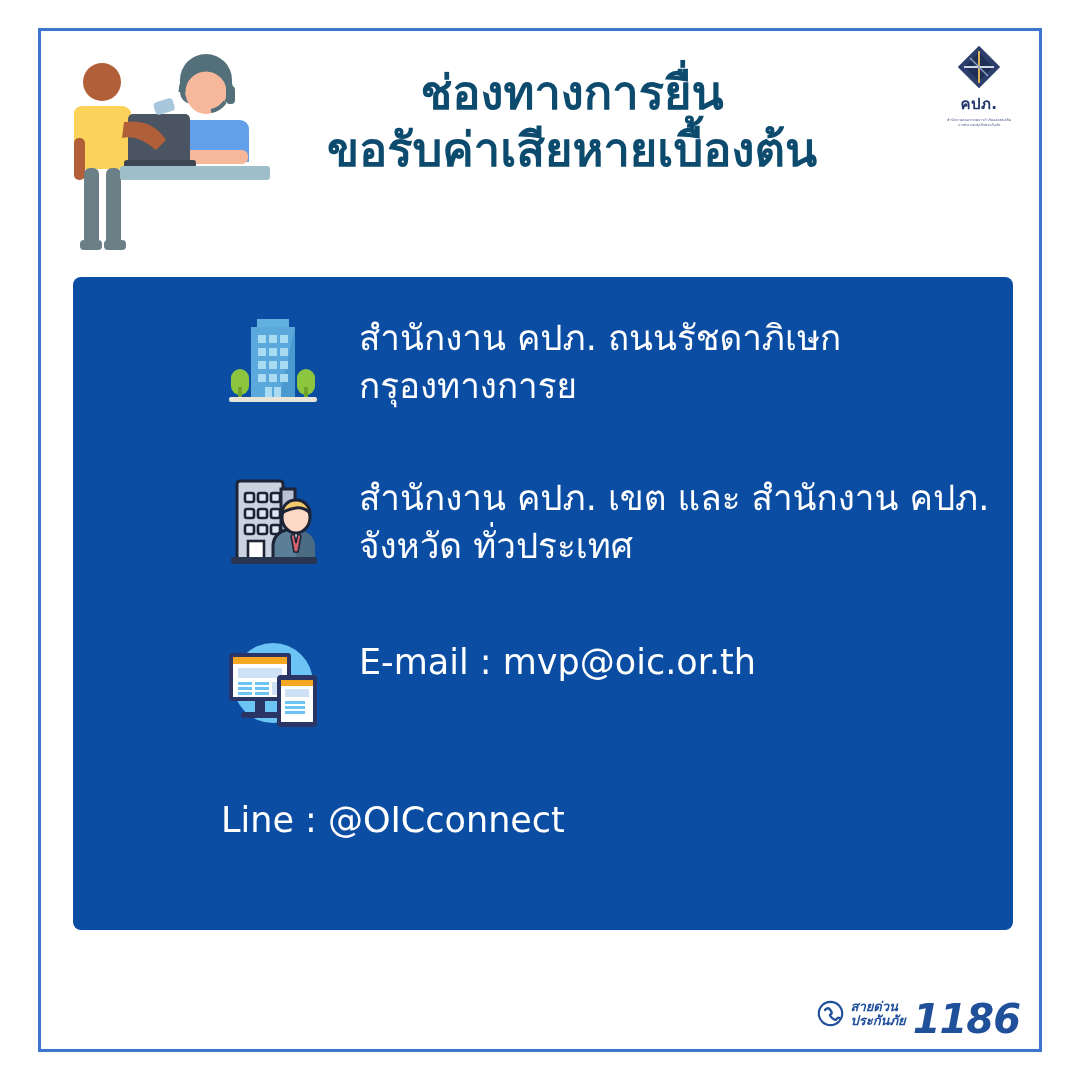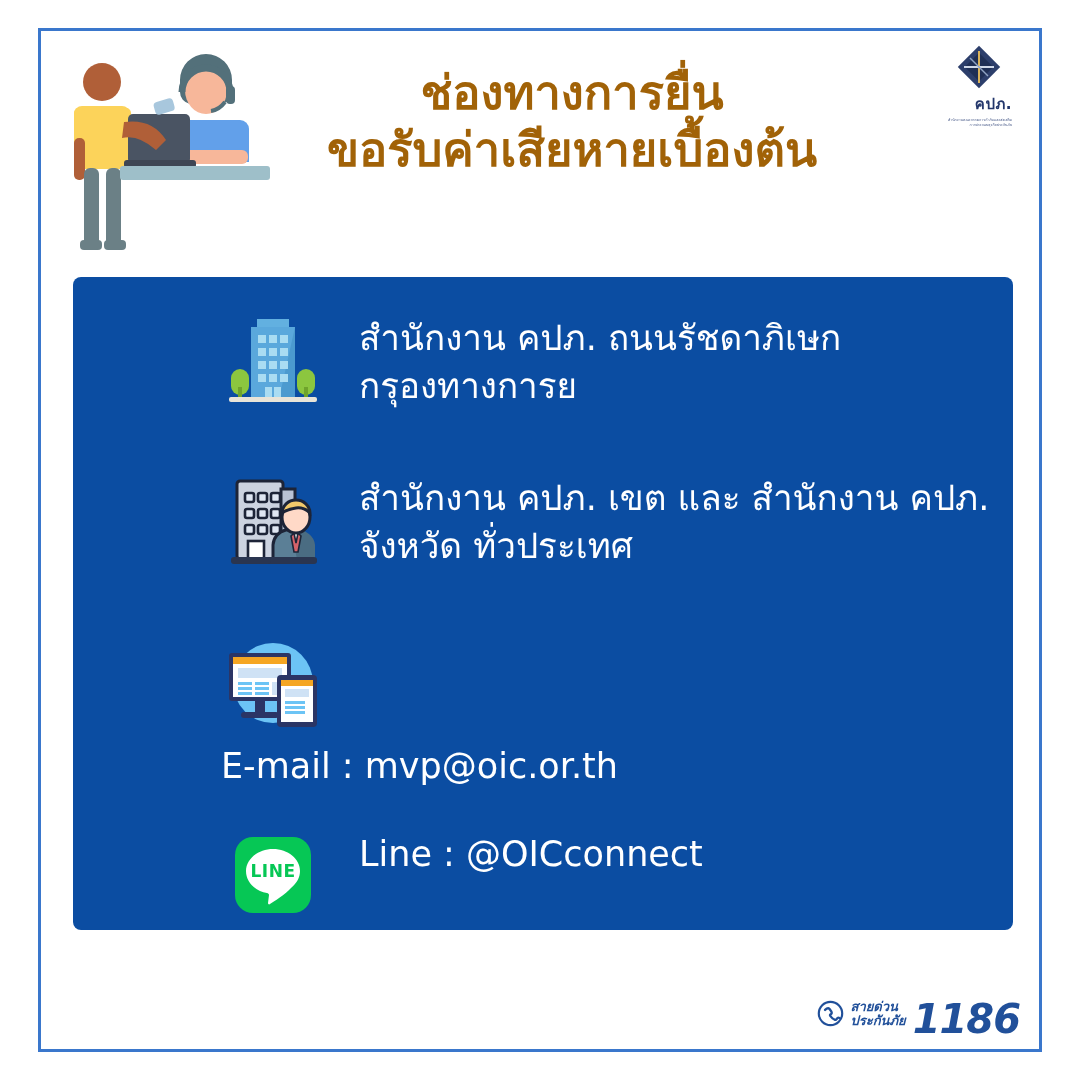--- a/index.html
+++ b/index.html
@@ -31,33 +31,33 @@
     left:42px;top:32px;
     width:996px;height:230px;
   }
   .illus{
     position:absolute;left:20px;top:18px;width:220px;height:210px;
   }
   .title{
     position:absolute;
     left:250px;top:32px;width:560px;
     text-align:center;
-    color:#a16207;
+    color:#0c4a6e;
     font-weight:bold;
     line-height:1.22;
     letter-spacing:0px;
   }
   .title .l1{font-size:47px;display:block;}
   .title .l2{font-size:47px;display:block;}
 
   .logos{
     position:absolute;right:26px;top:12px;
     display:flex;align-items:flex-start;gap:16px;
   }
-  .logo-oic{width:66px;text-align:right;}
+  .logo-oic{width:66px;text-align:center;}
   .logo-oic .mark{width:46px;height:46px;margin:0 auto;position:relative;}
   .logo-oic .th{font-size:15px;font-weight:bold;color:#23366b;margin-top:2px;letter-spacing:.5px;}
   .logo-oic .sub{font-size:3.6px;color:#3c4f80;line-height:1.5;margin-top:2px;}
   .logo-fund{width:78px;text-align:center;}
   .logo-fund .mark{width:62px;height:52px;margin:0 auto;}
   .logo-fund .th{font-size:5.2px;font-weight:bold;color:#18559e;margin-top:3px;line-height:1.3;}
   .logo-fund .en{font-size:4.4px;font-weight:bold;color:#c0392b;margin-top:1px;line-height:1.3;}
 
   
   .card{
@@ -85,21 +85,21 @@
   .row .txt{
     color:#ffffff;
     font-size:35px;
     line-height:1.36;
     padding-top:8px;
     max-width:640px;
   }
   .row .txt .ln{display:block;white-space:nowrap;}
   .row-1{margin-top:8px;}
   .row-2{margin-top:34px;}
-  .row-3{margin-top:38px;flex-direction:column;}
+  .row-3{margin-top:38px;}
   .row-4{margin-top:32px;}
 
   
   .footer{
     position:absolute;
     right:60px;bottom:42px;
     text-align:right;
     color:#21509a;
   }
   .footer .line1{display:flex;align-items:flex-start;justify-content:flex-end;gap:7px;}
@@ -279,27 +279,20 @@
                 <rect x="64" y="80" width="20" height="3"></rect>
               </g>
           </svg>
         </div>
         <div class="txt">
           <span class="ln">E-mail : mvp@oic.or.th</span>
         </div>
       </div>
 
       <div class="row row-4">
-        <div class="ico">
-          <svg viewBox="0 0 104 104" width="104" height="104">
-            <rect x="14" y="14" width="76" height="76" rx="18" fill="#06c755"></rect>
-            <path d="M52 26 c-15 0 -27 10 -27 22 c0 11 9 20 21 22 c1 .3 2 .8 2 2 l-1 8 c0 1 1 2 2 1 c3 -2 16 -10 21 -16 c6 -5 9 -11 9 -17 c0 -12 -12 -22 -27 -22z" fill="#ffffff"></path>
-            <text x="52" y="54" font-size="17" font-weight="bold" fill="#06c755" text-anchor="middle" font-family="DejaVu Sans, sans-serif" letter-spacing="0.5">LINE</text>
-          </svg>
-        </div>
         <div class="txt">
           <span class="ln">Line : @OICconnect</span>
         </div>
       </div>
 
     </div>
   </div>
 
   <div class="footer">
     <div class="line1">

